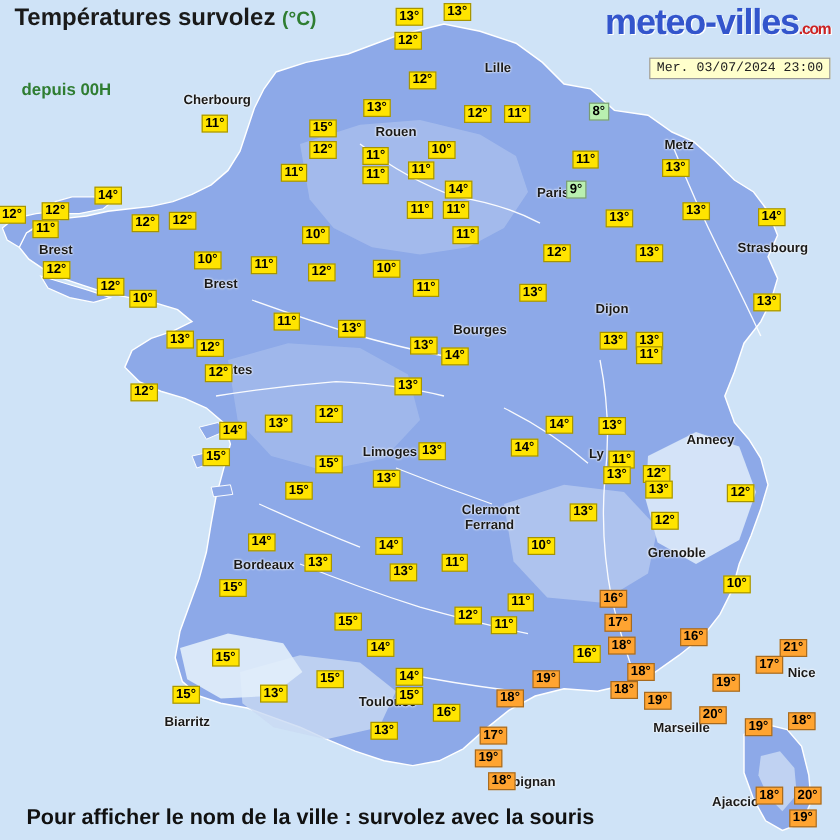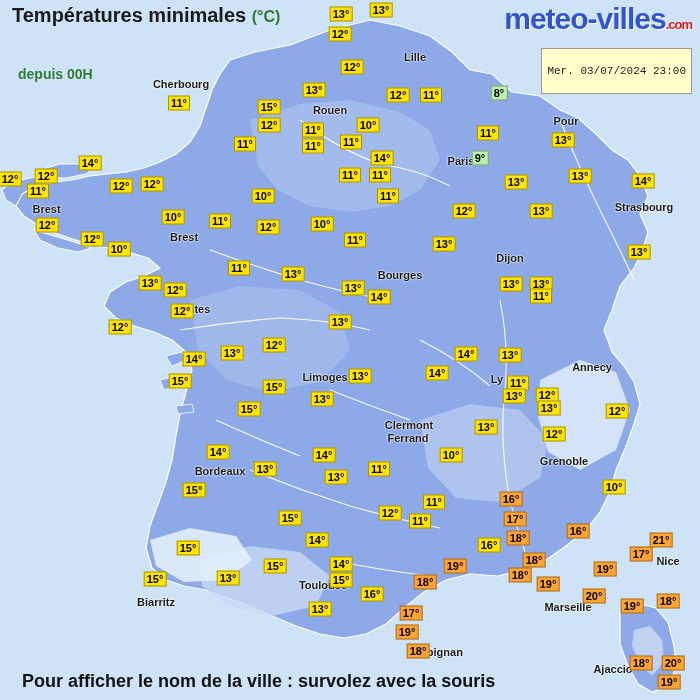--- a/index.html
+++ b/index.html
@@ -31,21 +31,21 @@
     color:#3355cc;
     letter-spacing:-1px;
     text-shadow:1px 1px 0 #ffffff;
   }
   .logo .dotcom{font-size:13px;color:#cc2222;font-weight:bold;}
   .datebox{
     position:absolute;right:8px;top:48px;
     background:#ffffcc;border:1px solid #999;
     font-family:"Liberation Mono", monospace;
     font-size:11px;color:#222;
-    padding:16px 5px;
+    padding:2px 5px;
     white-space:nowrap;
   }
   .footer{
     position:absolute;left:22px;bottom:8px;
     font-size:18px;font-weight:bold;color:#111;
   }
   
   .temp{
     position:absolute;
     font-size:11px;
@@ -123,38 +123,38 @@
              L638 684 L628 666 L620 644 Z" fill="#8da9e8" stroke="#ffffff" stroke-width="1.2"></path>
     <path d="M634 630 L650 626 L662 640 L664 662 L652 676 L640 664 L632 646 Z" fill="#c9d9f3" opacity="0.85"></path>
 
     <path d="M166 356 L182 352 L186 360 L172 366 Z" fill="#8da9e8" stroke="#fff" stroke-width="0.8"></path>
     <path d="M160 380 L178 376 L182 384 L164 390 Z" fill="#8da9e8" stroke="#fff" stroke-width="0.8"></path>
     <path d="M176 406 L192 404 L194 412 L178 414 Z" fill="#8da9e8" stroke="#fff" stroke-width="0.8"></path>
   </svg>
 </div>
 
 <div class="title">
-  <span>Températures minimales</span>
+  <span>Températures survolez</span>
   <span class="unit">(°C)</span>
 </div>
 <div class="subtitle">depuis 00H</div>
 
 <div class="logo">
   <span>meteo-villes</span><span class="dotcom">.com</span>
 </div>
 <div class="datebox">Mer. 03/07/2024 23:00</div>
 
 <div class="footer">Pour afficher le nom de la ville : survolez avec la souris</div>
 
 <div id="layer-cities">
     <div class="city" style="left: 181px; top: 84px;">Cherbourg</div>
     <div class="city" style="left: 415px; top: 57px;">Lille</div>
     <div class="city" style="left: 330px; top: 110px;">Rouen</div>
     <div class="city" style="left: 417px; top: 161px; margin-left: 44px;">Paris</div>
-    <div class="city" style="left: 566px; top: 121px;">Pour</div>
+    <div class="city" style="left: 566px; top: 121px;">Metz</div>
     <div class="city" style="left: 34px; top: 209px; padding-left: 25px;">Brest</div>
     <div class="city" style="left: 184px; top: 237px;">Brest</div>
     <div class="city" style="left: 644px; top: 207px;">Strasbourg</div>
     <div class="city" style="left: 400px; top: 275px;">Bourges</div>
     <div class="city" style="left: 510px; top: 258px; text-align: right;">Dijon</div>
     <div class="city" style="left: 192px; top: 309px;">Nantes</div>
     <div class="city" style="left: 325px; top: 377px;">Limoges</div>
     <div class="city" style="left: 592px; top: 367px;">Annecy</div>
     <div class="city" style="left: 497px; top: 379px;">Ly</div>
     <div class="city" style="left: 409px; top: 425px;">Clermont</div>

